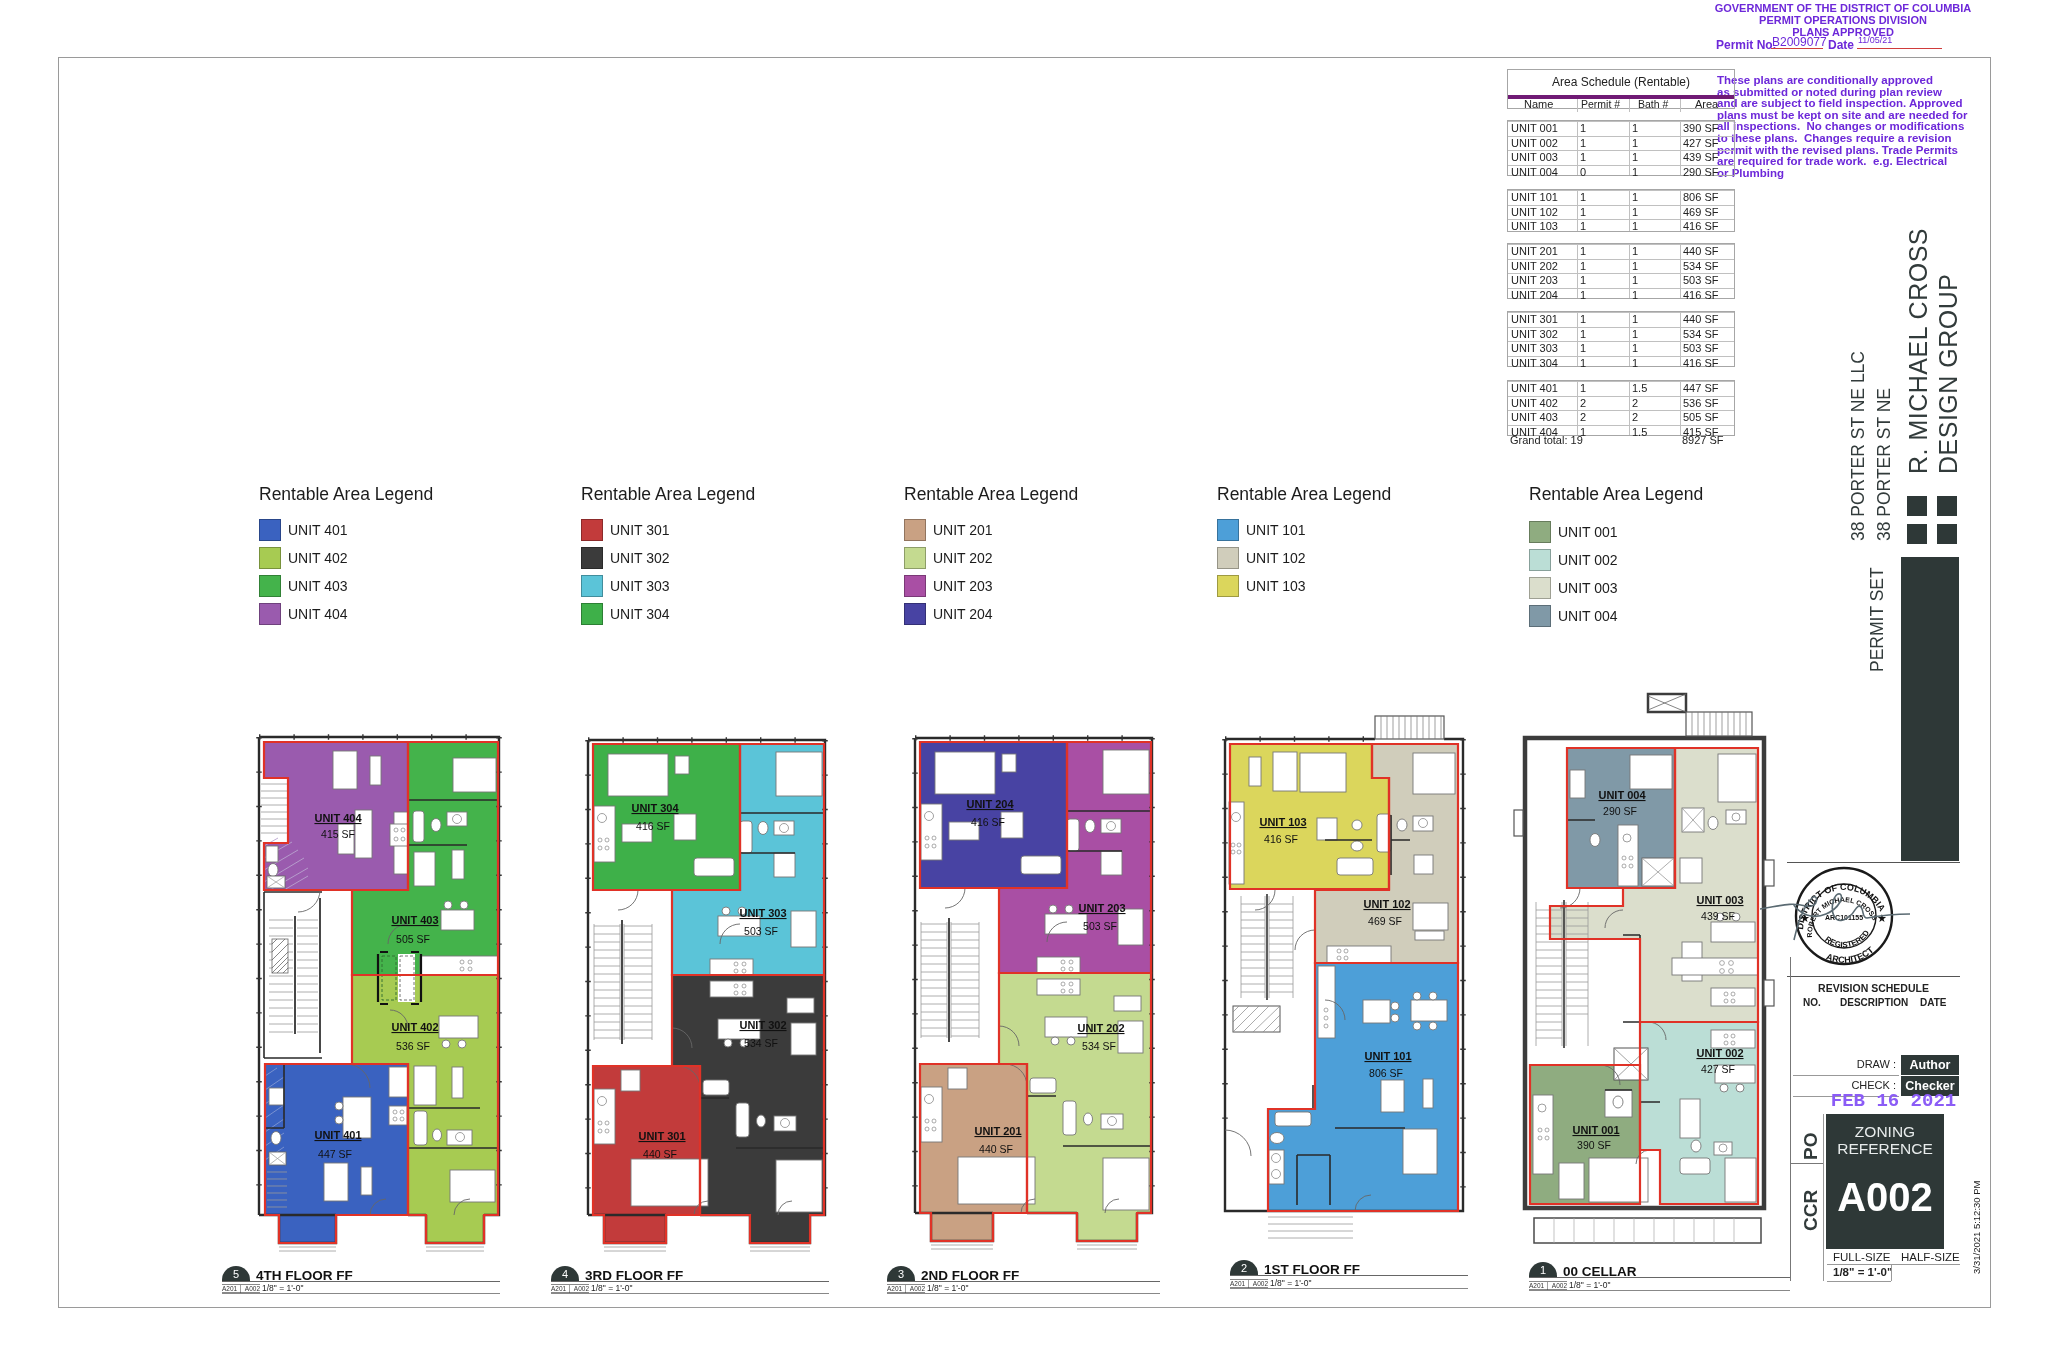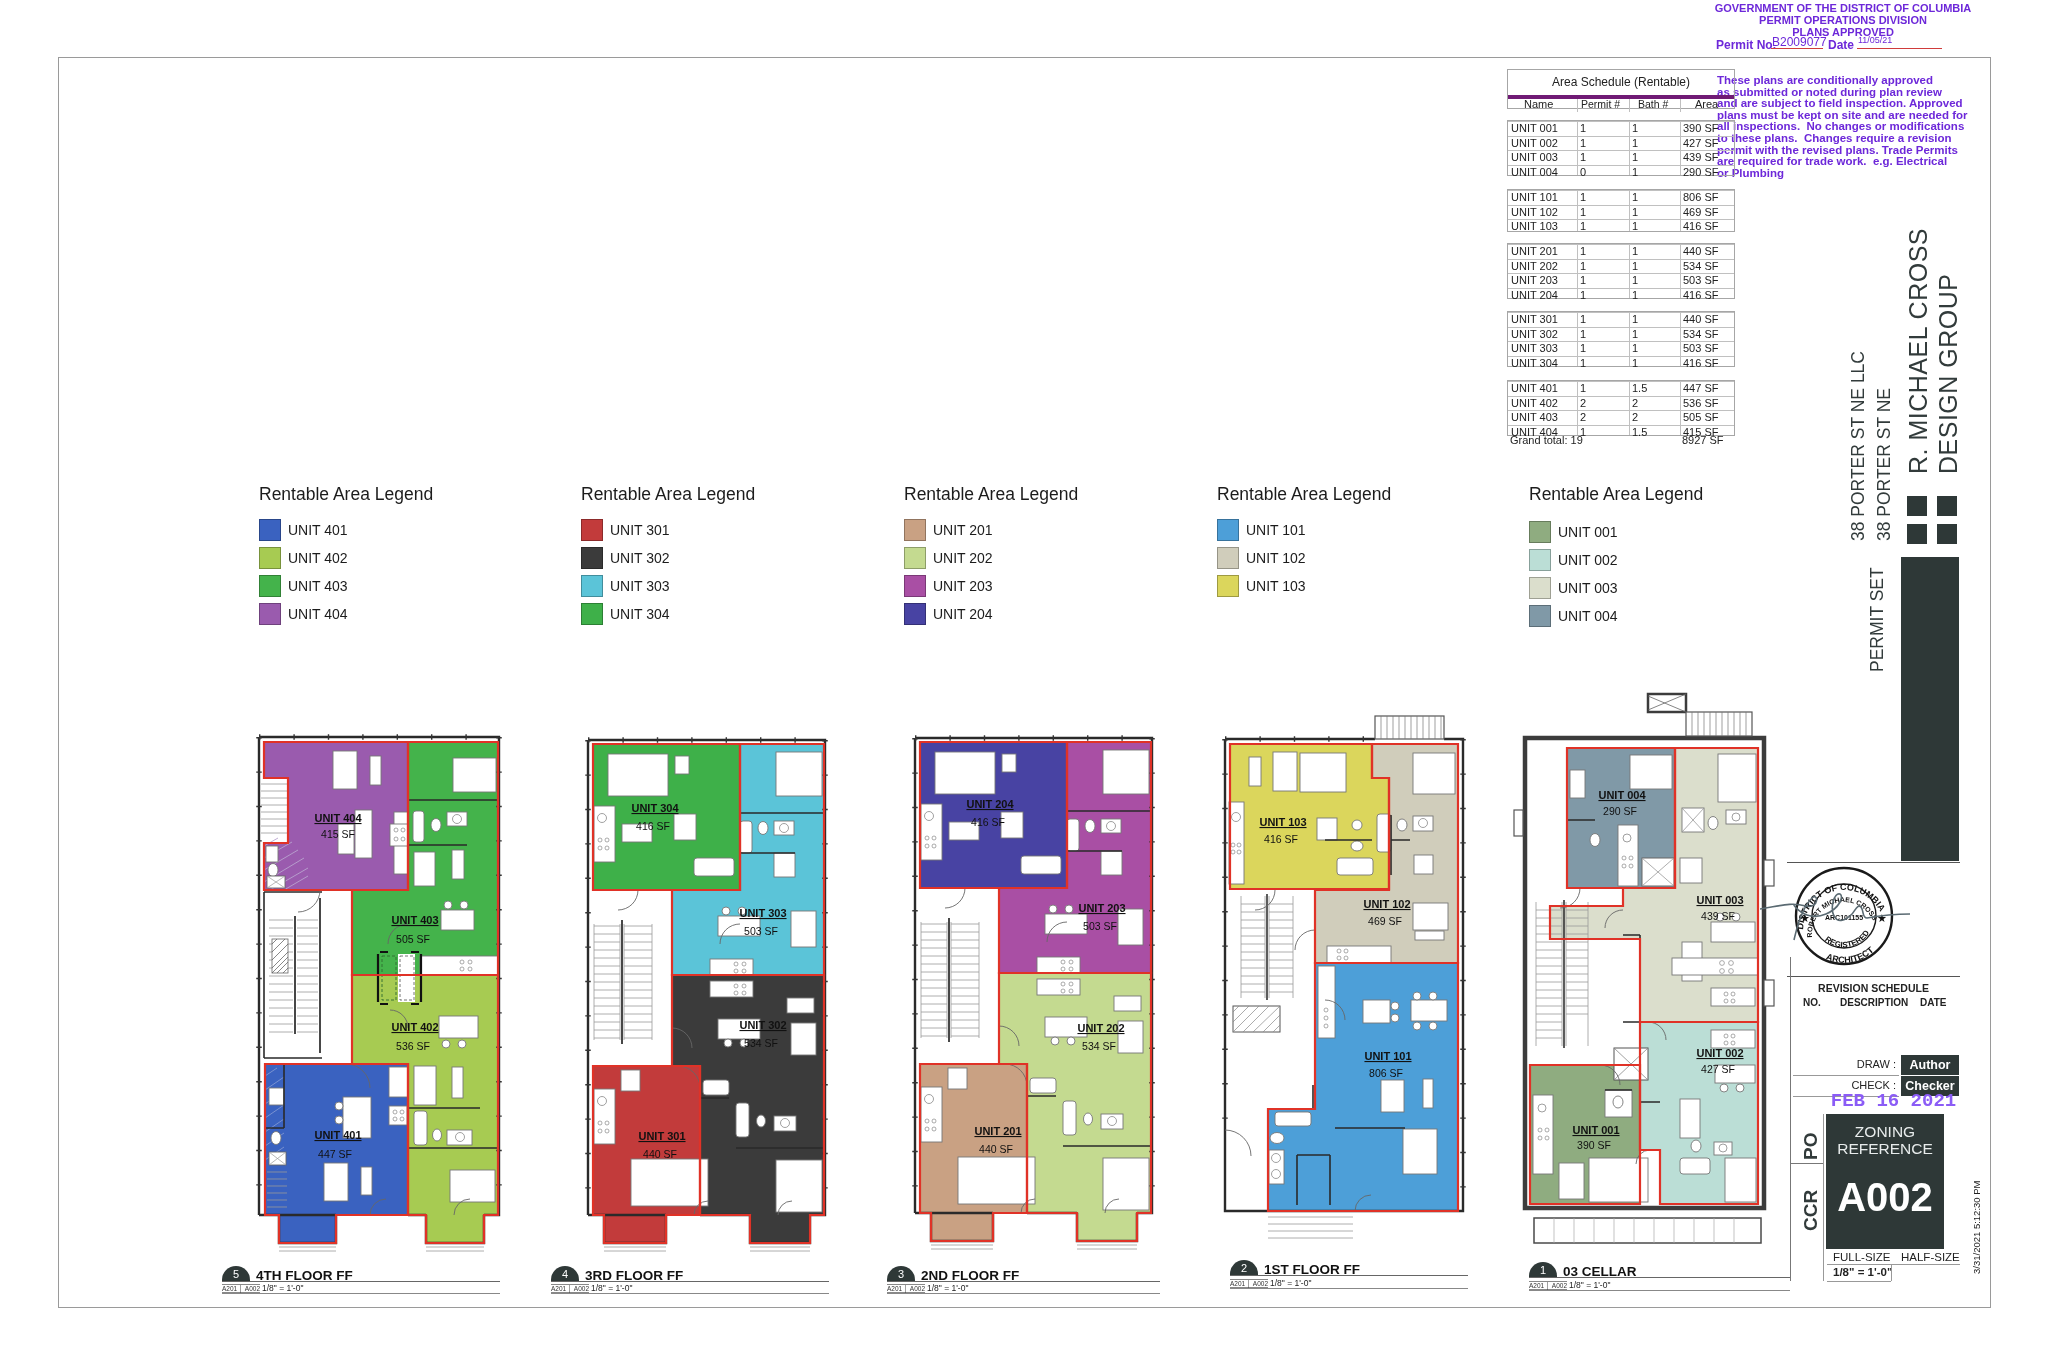--- a/index.html
+++ b/index.html
@@ -1266,19 +1266,19 @@
 
 <div class="fdisc" style="left:1230px;top:1260px;">2</div>
 <div class="frule" style="left:1230px;top:1275px;width:238px;border-top-color:#666;"></div>
 <div class="ftit" style="left:1264px;top:1262px;">1ST FLOOR FF</div>
 <div class="fref" style="left:1230px;top:1279px;">A201&nbsp;│&nbsp;A002</div>
 <div class="fscale" style="left:1270px;top:1278px;">1/8" = 1'-0"</div>
 <div class="frule" style="left:1230px;top:1288px;width:238px;"></div>
 
 <div class="fdisc" style="left:1529px;top:1262px;">1</div>
 <div class="frule" style="left:1529px;top:1277px;width:261px;border-top-color:#666;"></div>
-<div class="ftit" style="left:1563px;top:1264px;">03 CELLAR</div>
+<div class="ftit" style="left:1563px;top:1264px;">00 CELLAR</div>
 <div class="fref" style="left:1529px;top:1281px;">A201&nbsp;│&nbsp;A002</div>
 <div class="fscale" style="left:1569px;top:1280px;">1/8" = 1'-0"</div>
 <div class="frule" style="left:1529px;top:1290px;width:261px;"></div>
 
 
 </div>
 
 </body></html>

